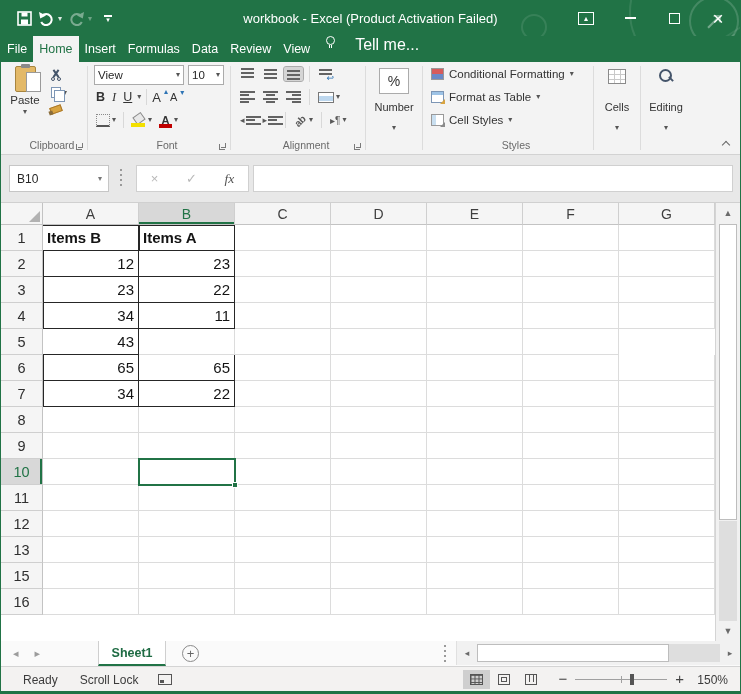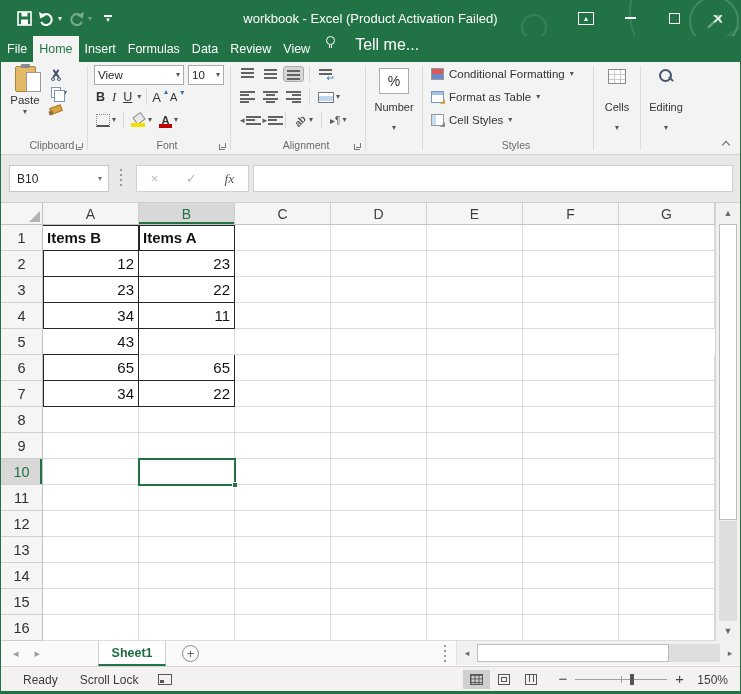--- a/index.html
+++ b/index.html
@@ -619,30 +619,20 @@
             <div class="row-h">13</div>
             <div class="g-cell"></div>
             <div class="g-cell"></div>
             <div class="g-cell"></div>
             <div class="g-cell"></div>
             <div class="g-cell"></div>
             <div class="g-cell"></div>
             <div class="g-cell"></div>
           </div>
           <div class="g-row">
-            <div class="row-h">14</div>
-            <div class="g-cell"></div>
-            <div class="g-cell"></div>
-            <div class="g-cell"></div>
-            <div class="g-cell"></div>
-            <div class="g-cell"></div>
-            <div class="g-cell"></div>
-            <div class="g-cell"></div>
-          </div>
-          <div class="g-row">
             <div class="row-h">15</div>
             <div class="g-cell"></div>
             <div class="g-cell"></div>
             <div class="g-cell"></div>
             <div class="g-cell"></div>
             <div class="g-cell"></div>
             <div class="g-cell"></div>
             <div class="g-cell"></div>
           </div>
           <div class="g-row">

